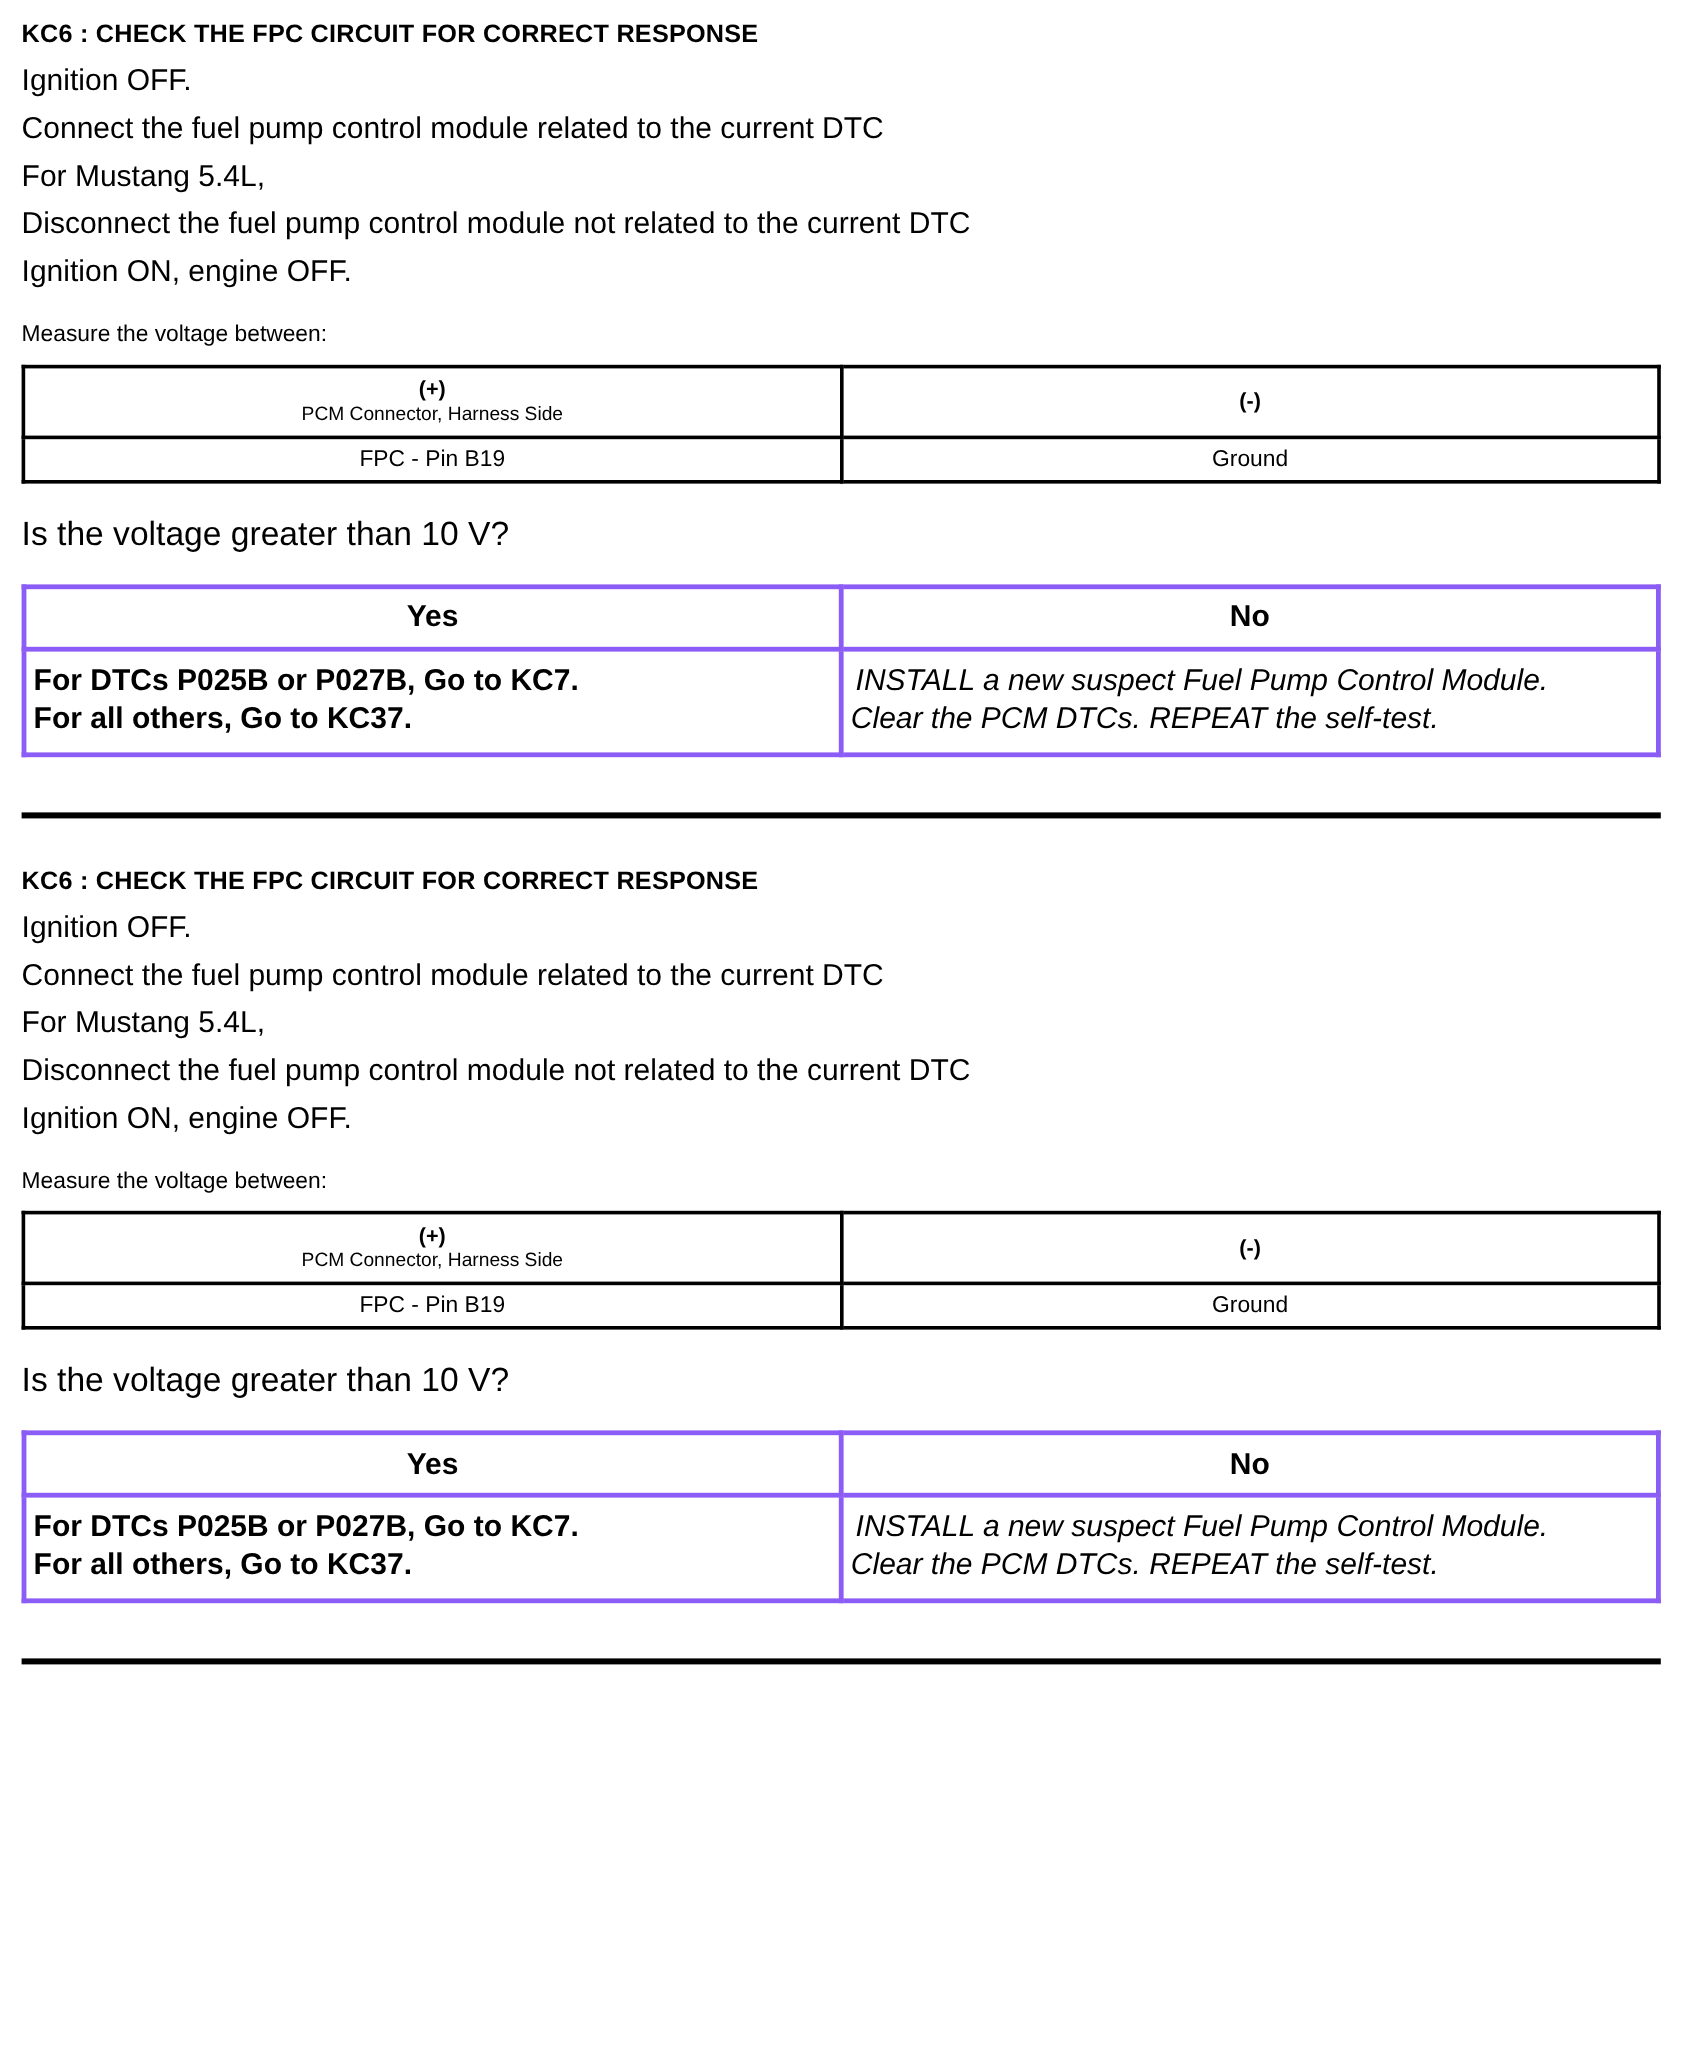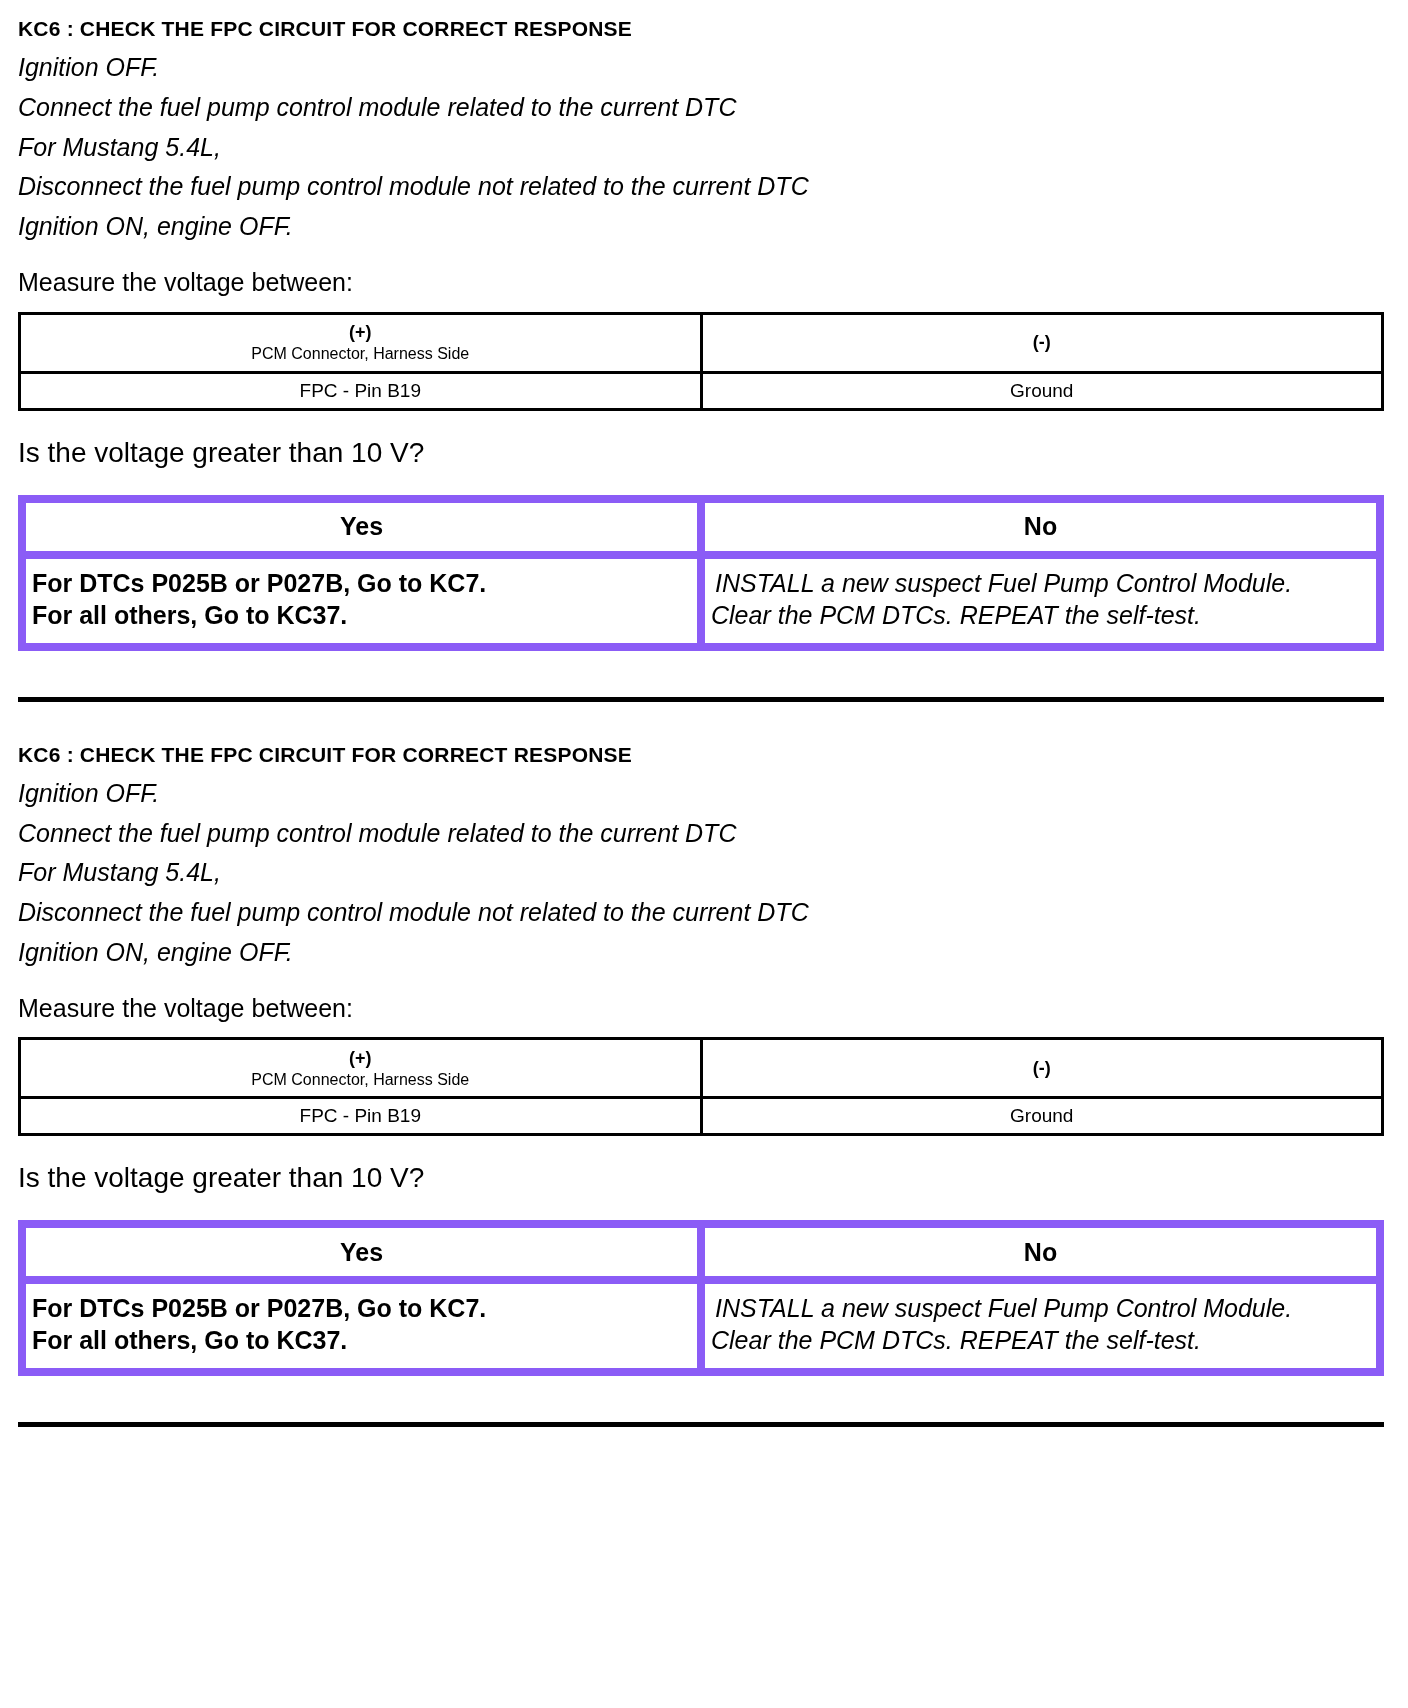--- a/index.html
+++ b/index.html
@@ -25,24 +25,23 @@
     font-weight: bold;
     letter-spacing: 0.2px;
     margin: 6px 0 10px 0;
     line-height: 1.2;
   }
   .step {
     font-size: 25px;
     line-height: 1.35;
     margin: 6px 0;
     font-weight: normal;
-    font-style: italic;
   }
   .measure {
-    font-size: 25px;
+    font-size: 19px;
     line-height: 1.35;
     margin: 22px 0 12px 0;
   }
   table.meas {
     width: 100%;
     border-collapse: collapse;
     table-layout: fixed;
     margin-bottom: 6px;
   }
   table.meas td {
@@ -74,21 +73,21 @@
     font-weight: normal;
     margin: 26px 0 16px 0;
   }
   table.yesno {
     width: 100%;
     border-collapse: collapse;
     table-layout: fixed;
     margin-top: 26px;
   }
   table.yesno th, table.yesno td {
-    border: 8px solid #8b5cf6;
+    border: 4px solid #8b5cf6;
     vertical-align: middle;
   }
   table.yesno th {
     font-size: 25px;
     font-weight: bold;
     text-align: center;
     height: 44px;
     padding: 2px;
   }
   table.yesno td {

